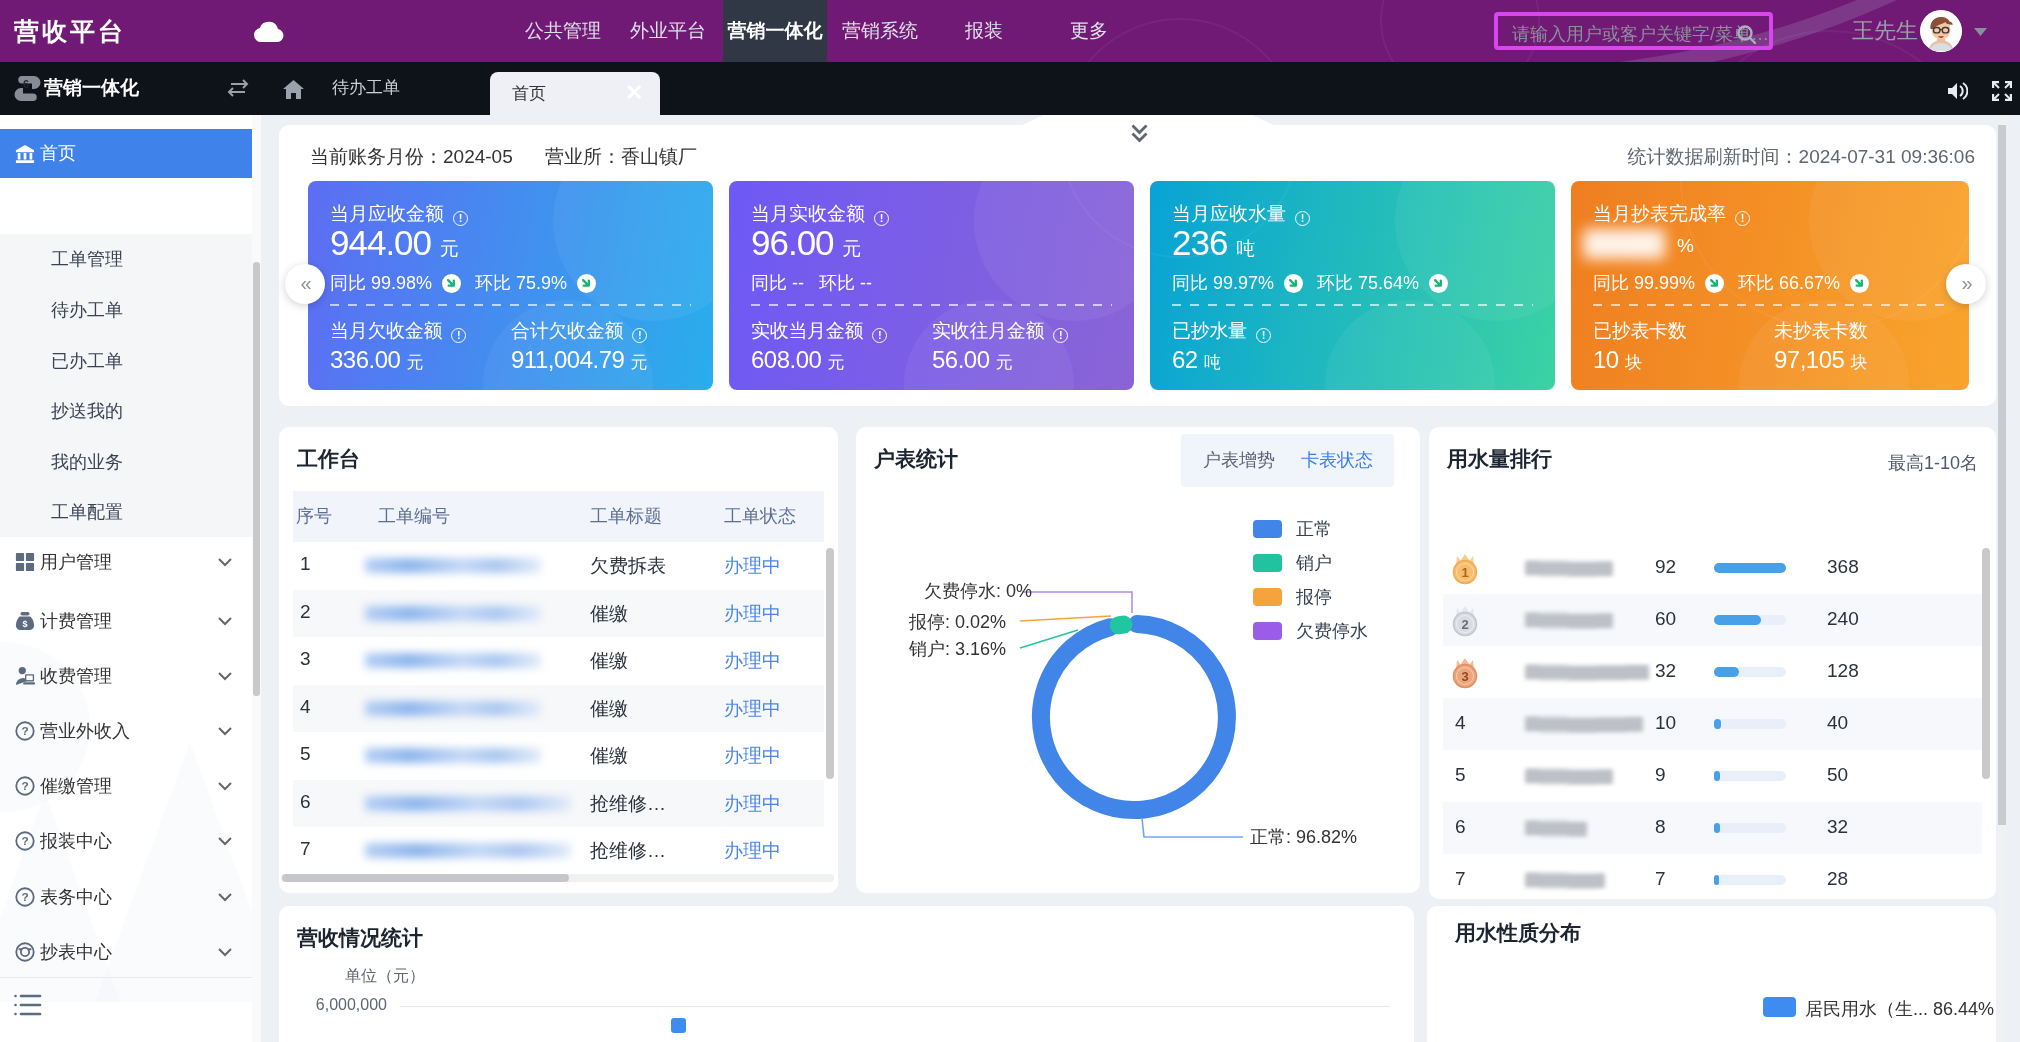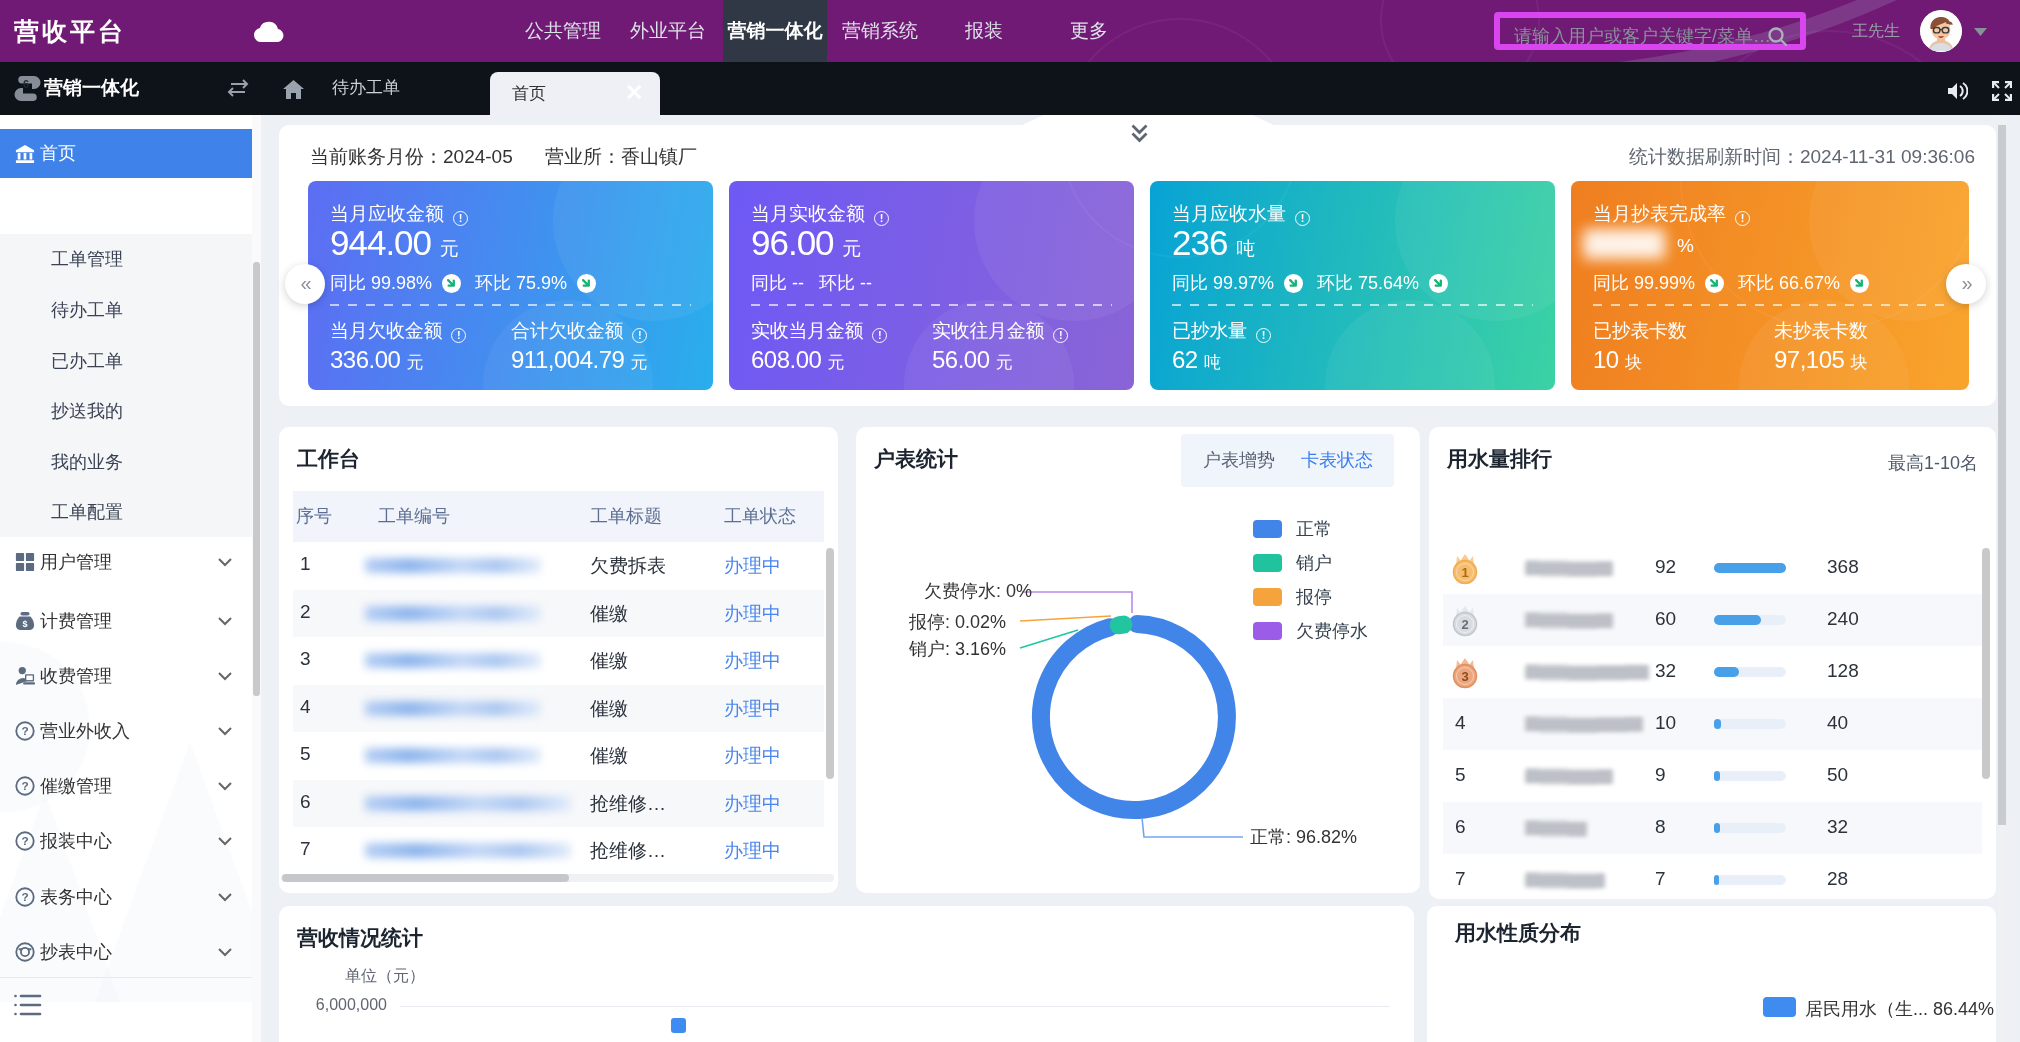--- a/index.html
+++ b/index.html
@@ -8,22 +8,22 @@
   .abs { position:absolute; }
 
   
   #topbar { left:0; top:0; width:2020px; height:62px; background:#701a75; z-index:30; }
   #tabbar { left:0; top:62px; width:2020px; height:53px; background:#0e1219; z-index:30; }
   .deco { position:absolute; border:2px solid rgba(255,255,255,.05); border-radius:50%; }
   #logo { left:14px; top:0; height:62px; line-height:62px; color:#fff; font-size:25px; font-weight:bold; letter-spacing:3px; }
   .topnav { top:0; height:62px; line-height:62px; color:#dde1e8; font-size:19px; text-align:center; }
   .topnav.on { background:#313845; color:#fff; font-weight:bold; }
   #wdate { left:292px; top:0; height:62px; line-height:62px; color:#e8ecf2; font-size:20px; }
-  #search { left:1494px; top:12px; width:312px; height:38px; border:6px solid #d946ef; border-radius:4px; color:#8a919d; font-size:18px; line-height:36px; padding-left:14px; }
-  #uname { left:1852px; top:0; height:62px; line-height:62px; color:#9aa0a8; font-size:16px; }
+  #search { left:1494px; top:12px; width:279px; height:38px; border:4px solid #d946ef; border-radius:4px; color:#8a919d; font-size:18px; line-height:36px; padding-left:14px; }
+  #uname { left:1852px; top:0; height:62px; line-height:62px; color:#9aa0a8; font-size:22px; }
   #avatar { left:1920px; top:10px; width:42px; height:42px; border-radius:50%; background:#e9e4da; overflow:hidden; }
 
   
   #mlabel { left:44px; top:0; height:53px; line-height:51px; color:#fff; font-size:19px; font-weight:bold; }
   .tabtxt { top:0; height:53px; line-height:51px; color:#ccd1d8; font-size:17px; }
   #acttab { left:490px; top:10px; width:170px; height:43px; background:#eef0f5; border-radius:8px 8px 0 0; }
   #acttab .t { position:absolute; left:22px; top:0; height:43px; line-height:43px; color:#333; font-size:17px; }
   #acttab .x { position:absolute; left:135px; top:0; height:43px; line-height:41px; color:#fff; font-size:22px; font-weight:bold; }
 
   
@@ -281,21 +281,21 @@
   </div>
 
 <div id="notch" class="abs"></div>
 <svg class="abs" style="left:1129px; top:123px; z-index:3;" width="21" height="21" viewBox="0 0 21 21">
     <path d="M3.5 2.5 l7 7 7-7 M3.5 10.5 l7 7 7-7" fill="none" stroke="#5f6672" stroke-width="2.8"></path>
   </svg>
 
 <div id="stats" class="card">
   <div class="abs hlabel" style="left:31px;">当前账务月份：2024-05</div>
   <div class="abs hlabel" style="left:266px;">营业所：香山镇厂</div>
-  <div class="abs" id="refresh">统计数据刷新时间：2024-11-31 09:36:06</div>
+  <div class="abs" id="refresh">统计数据刷新时间：2024-07-31 09:36:06</div>
 </div>
 
 <div id="sc1" class="scard">
   <div class="in sct">当月应收金额<span class="info">!</span></div>
   <div class="in scv">944.00 <span class="u">元</span></div>
   <div class="in scr">同比 99.98%<span class="abadge"><svg width="19" height="19" viewBox="0 0 19 19">
           <path d="M6.1 6.1 l5.4 5.4 m.3-4.9 v5.1 h-5.1" stroke="#16b377" stroke-width="2.3" fill="none" stroke-linecap="round" stroke-linejoin="round"></path>
         </svg></span> 环比 75.9%<span class="abadge"><svg width="19" height="19" viewBox="0 0 19 19">
           <path d="M6.1 6.1 l5.4 5.4 m.3-4.9 v5.1 h-5.1" stroke="#16b377" stroke-width="2.3" fill="none" stroke-linecap="round" stroke-linejoin="round"></path>
         </svg></span></div>

